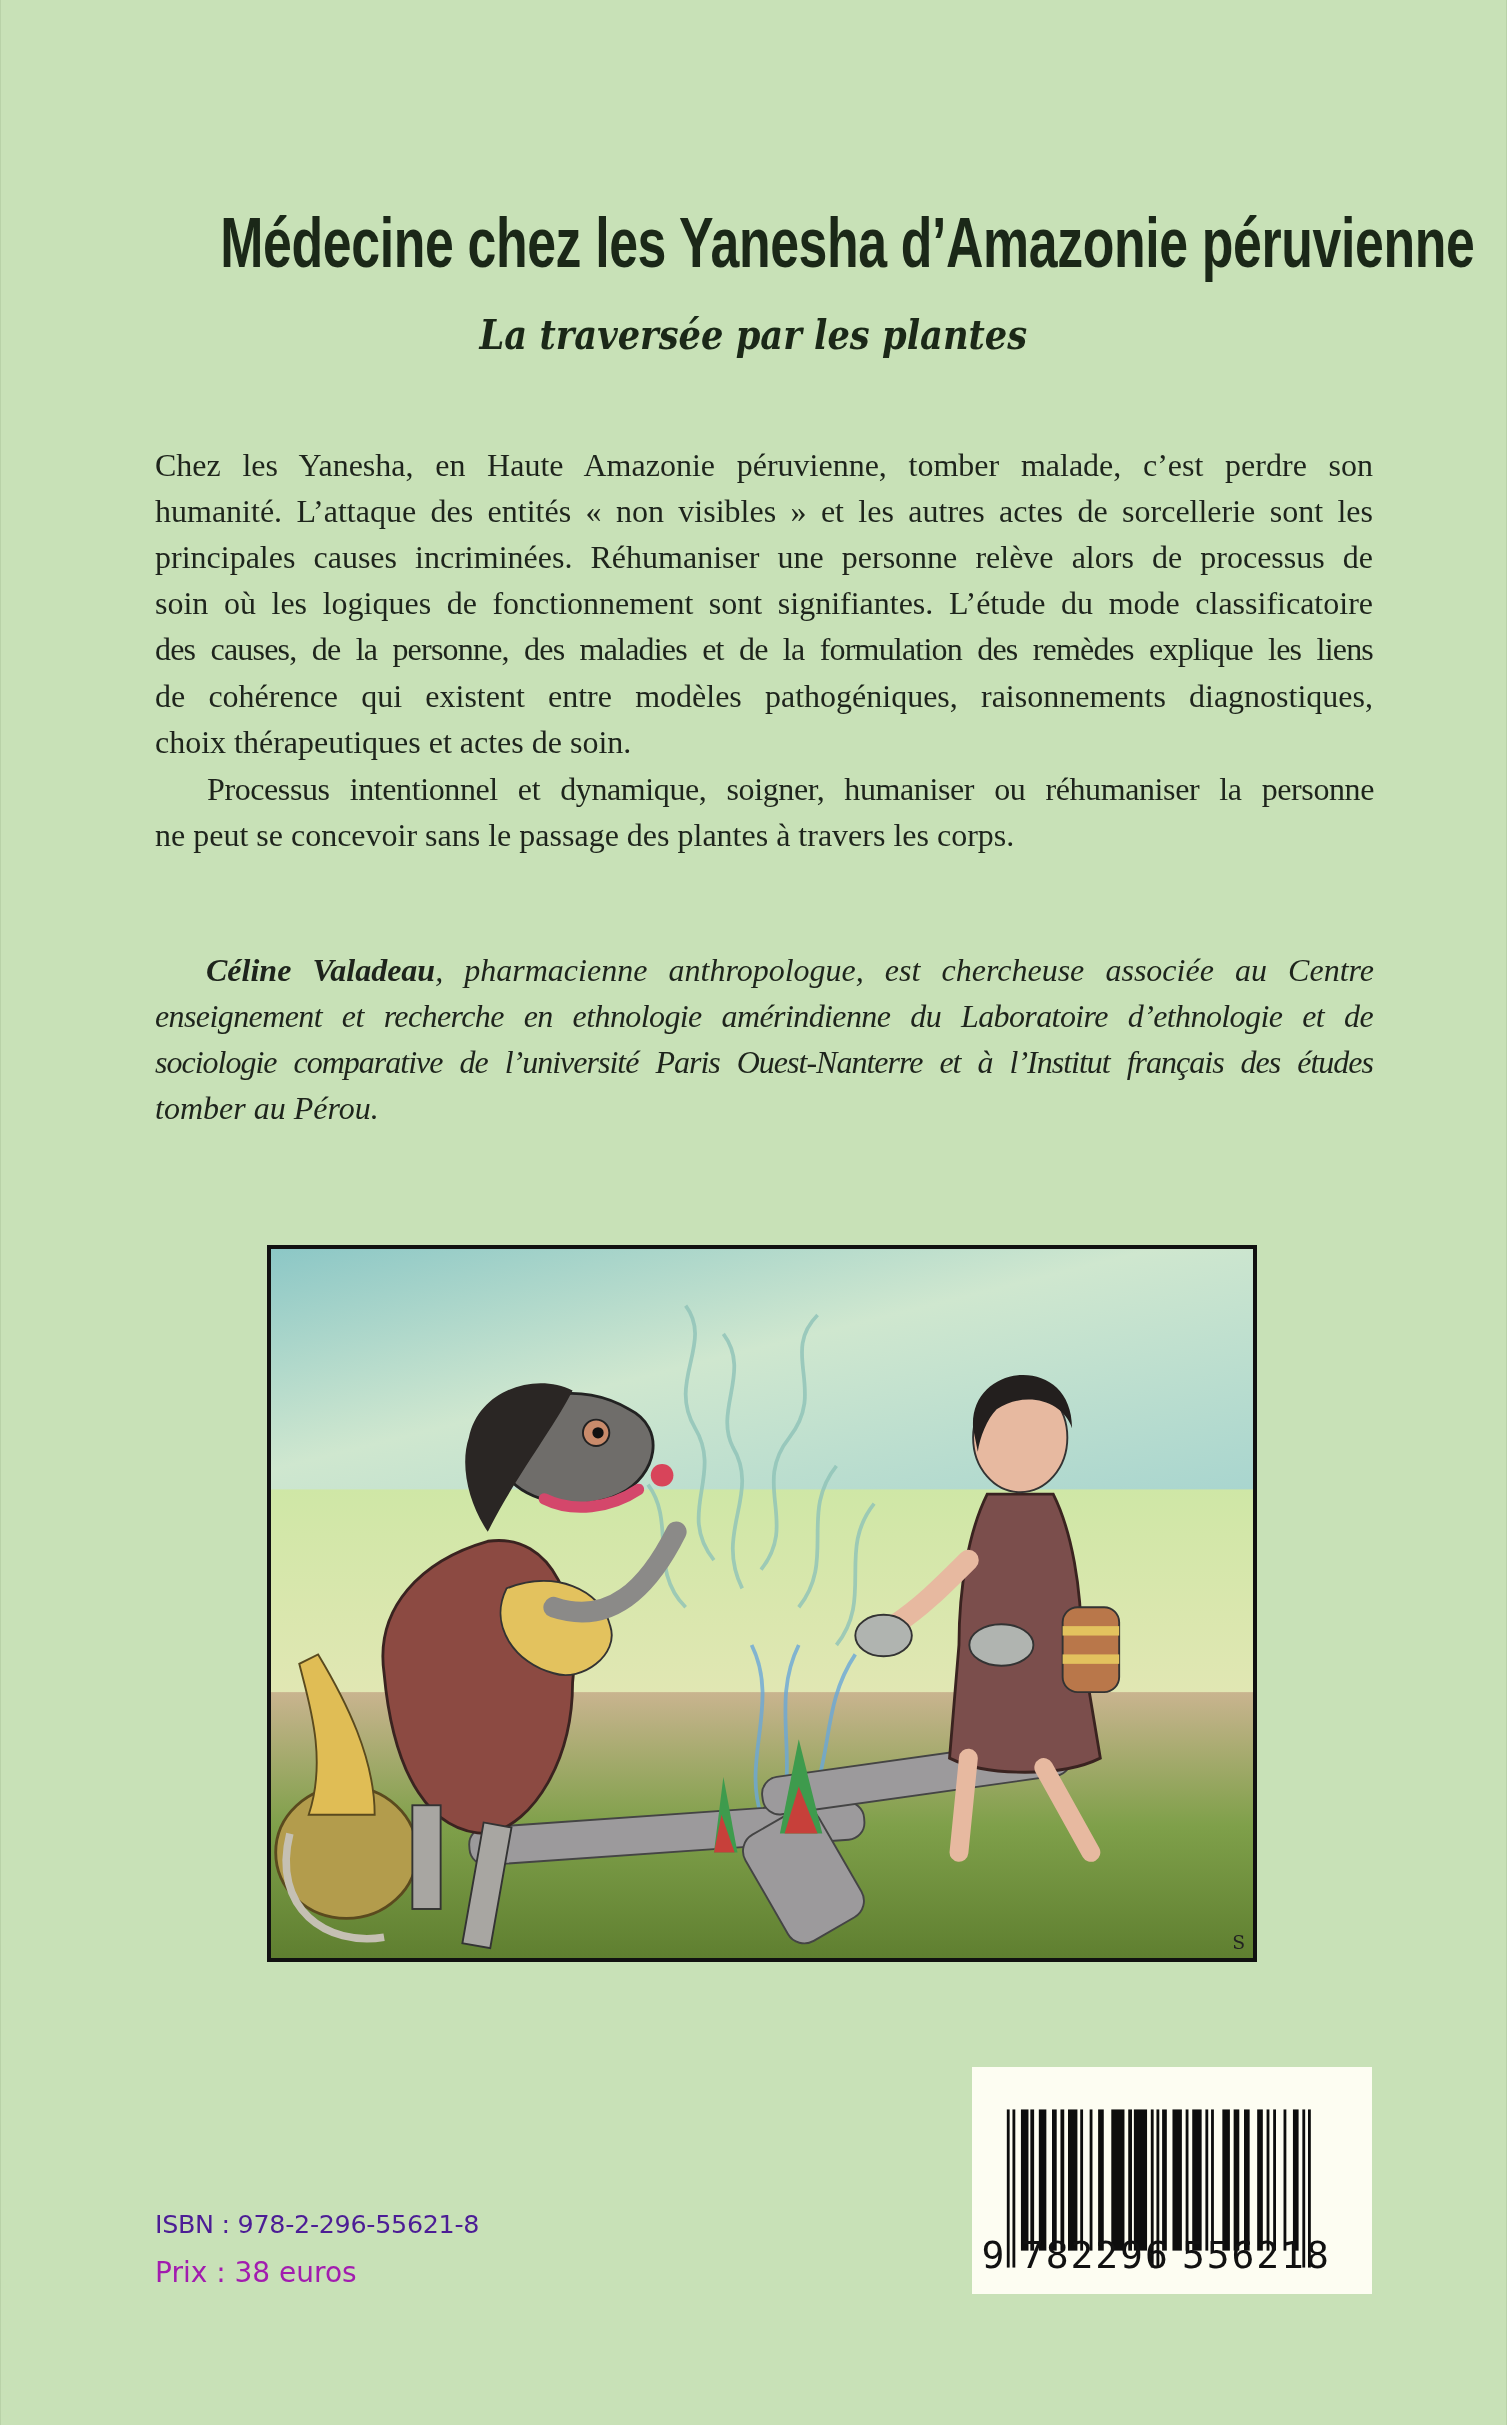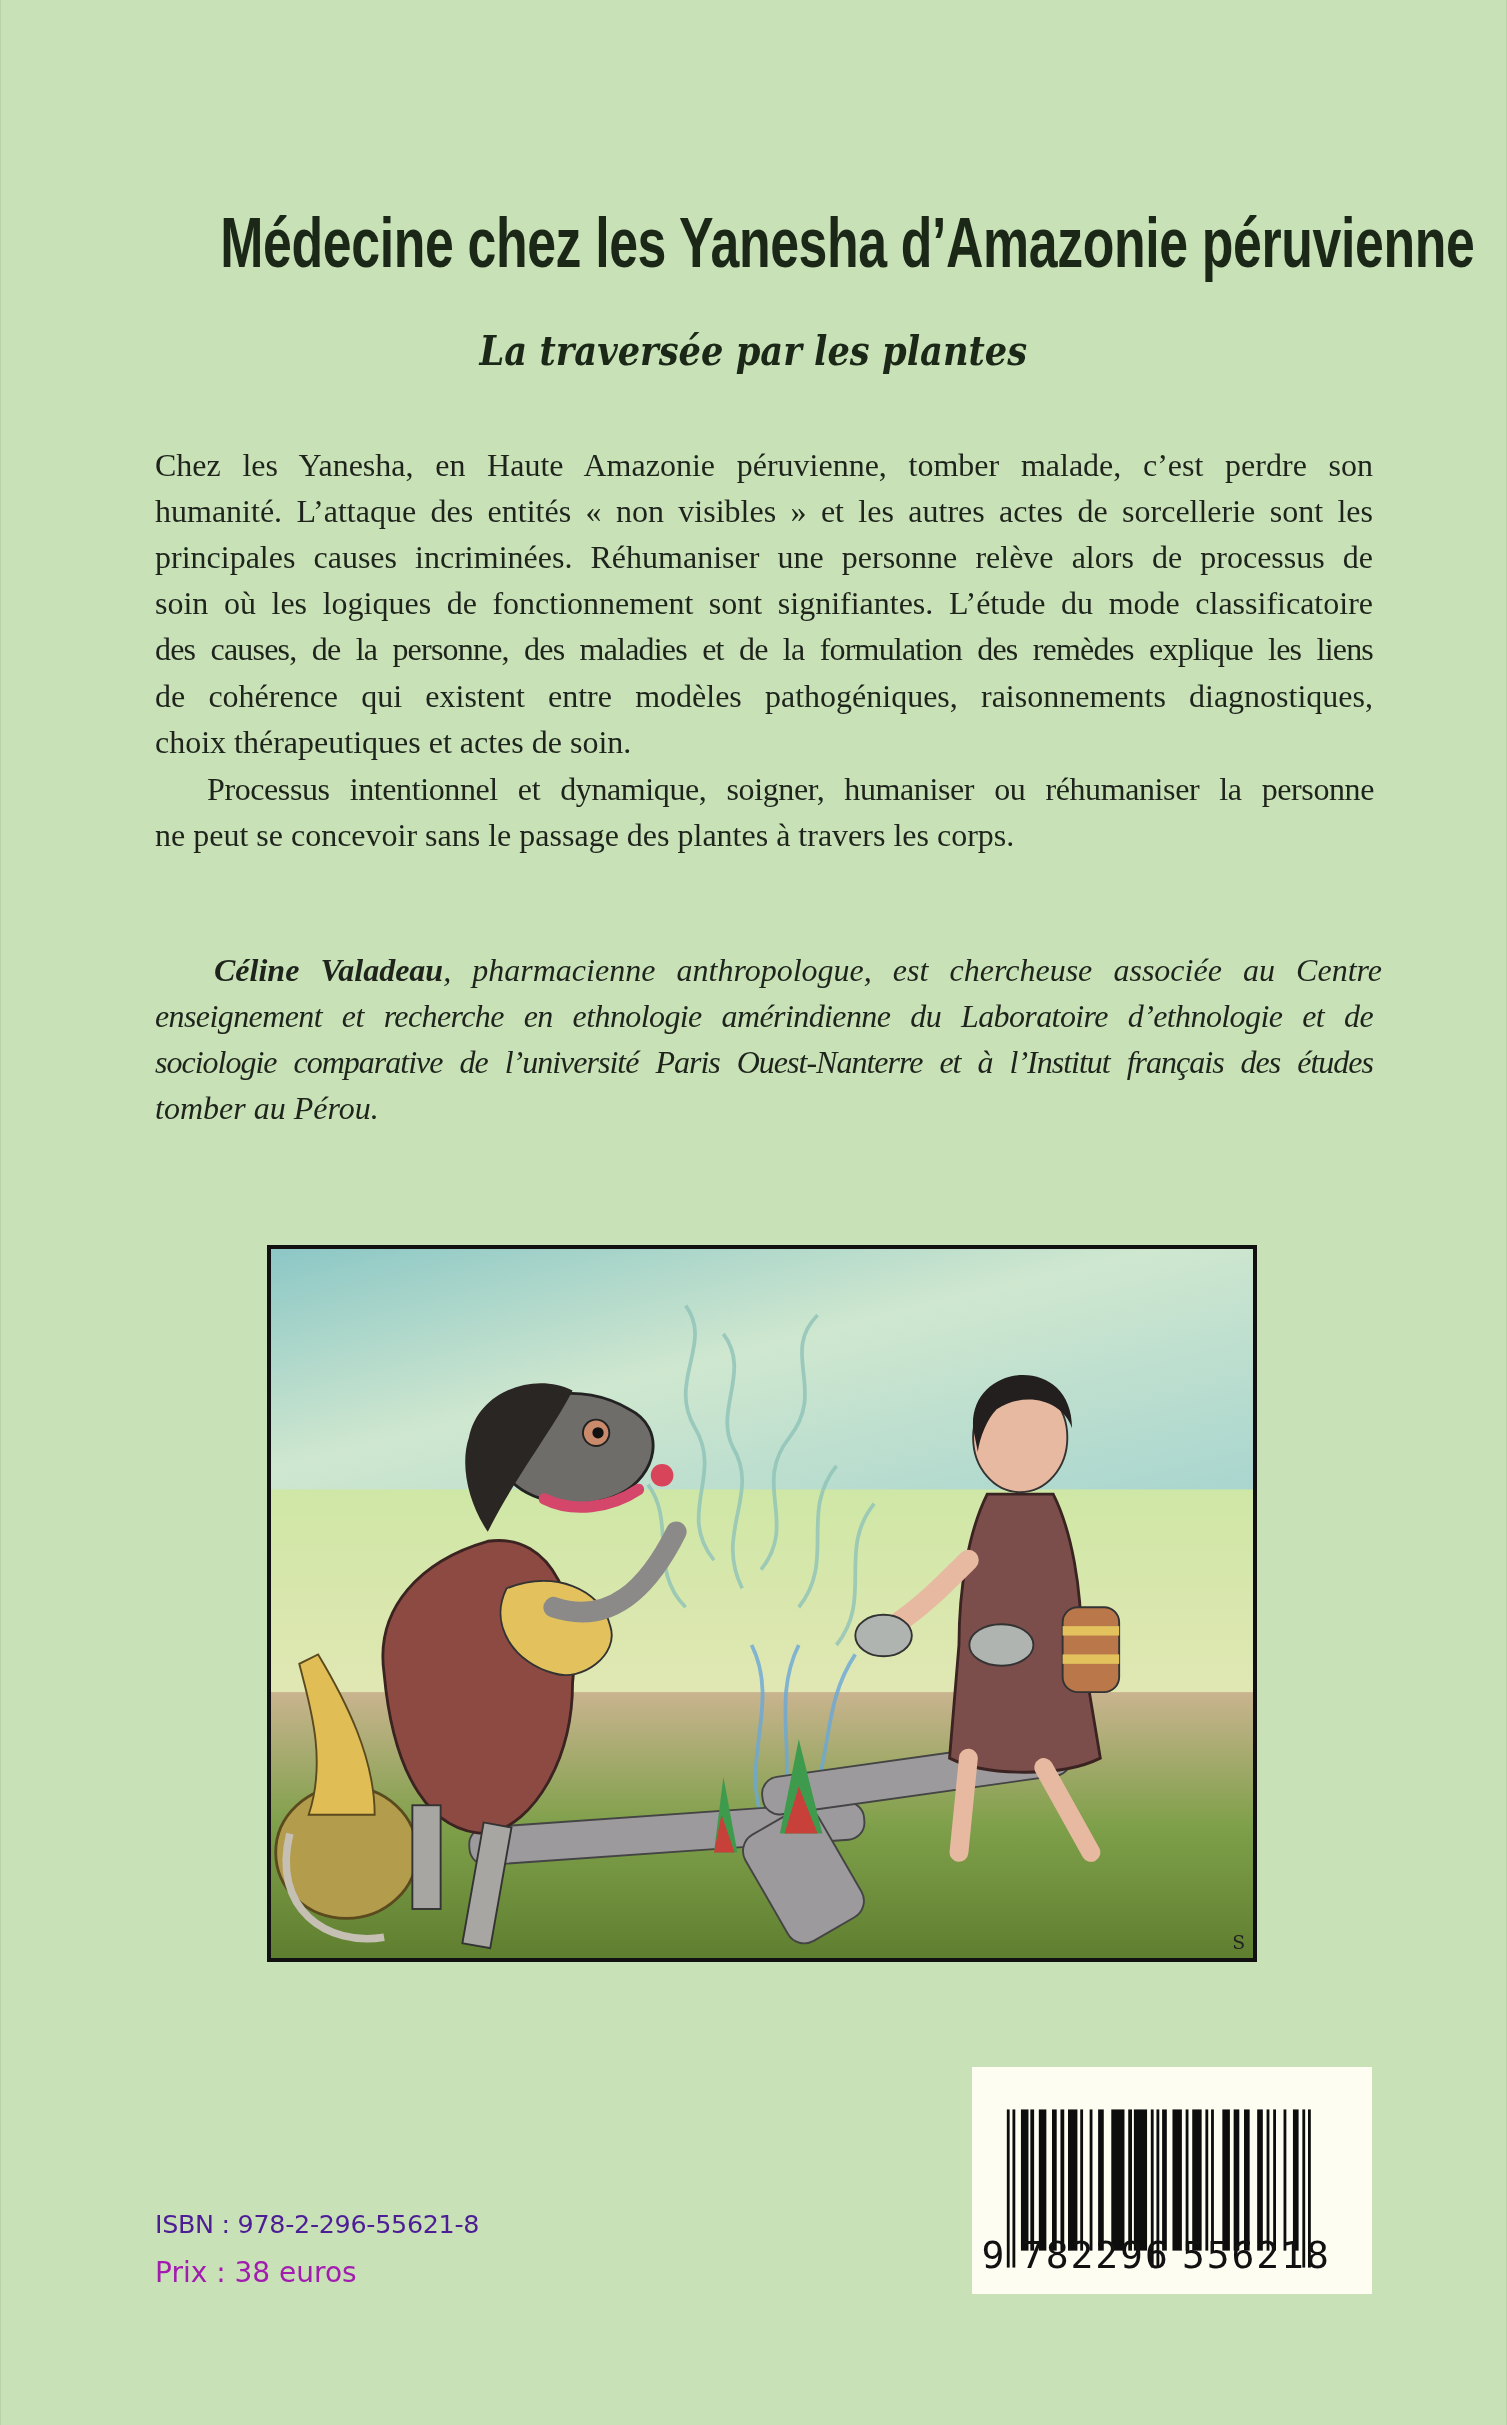--- a/index.html
+++ b/index.html
@@ -21,21 +21,21 @@
   .title {
     display: inline-block;
     font-family: "Liberation Sans", sans-serif;
     font-weight: bold; font-size: 70px; line-height: 85px;
     color: #1b2818;
     transform: scaleX(0.74); transform-origin: center;
     letter-spacing: -0.5px;
   }
   .subtitle-wrap {
     position: absolute; left: 0; right: 0; top: 307px;
-    text-align: center; white-space: nowrap; margin-top: 16px;
+    text-align: center; white-space: nowrap;
   }
   .subtitle {
     display: inline-block;
     font-family: "DejaVu Serif", serif;
     font-style: italic; font-weight: bold;
     font-size: 41px; line-height: 56px;
     color: #1b2818;
     transform: scaleX(0.86);
   }
   .body-text {
@@ -106,21 +106,21 @@
   <div class="line" style="top:92px;">principales causes incriminées. Réhumaniser une personne relève alors de processus de</div>
   <div class="line" style="top:138px;">soin où les logiques de fonctionnement sont signifiantes. L’étude du mode classificatoire</div>
   <div class="line" style="top:184px; letter-spacing:-0.8px;">des causes, de la personne, des maladies et de la formulation des remèdes explique les liens</div>
   <div class="line" style="top:231px;">de cohérence qui existent entre modèles pathogéniques, raisonnements diagnostiques,</div>
   <div class="line last" style="top:277px;">choix thérapeutiques et actes de soin.</div>
   <div class="line indent" style="top:324px; letter-spacing:-0.4px;">Processus intentionnel et dynamique, soigner, humaniser ou réhumaniser la personne</div>
   <div class="line last" style="top:370px;">ne peut se concevoir sans le passage des plantes à travers les corps.</div>
 </div>
 
 <div class="body-text bio" style="top:947px;">
-  <div class="line indent2" style="top:0px;margin-left:8px;"><span class="fit"><b>Céline Valadeau</b><span>, pharmacienne anthropologue, est chercheuse associée au Centre</span></span></div>
+  <div class="line indent2" style="top:0px;"><span class="fit"><b>Céline Valadeau</b><span>, pharmacienne anthropologue, est chercheuse associée au Centre</span></span></div>
   <div class="line" style="top:46px; letter-spacing:-0.6px;">enseignement et recherche en ethnologie amérindienne du Laboratoire d’ethnologie et de</div>
   <div class="line" style="top:92px; letter-spacing:-1px;">sociologie comparative de l’université Paris Ouest-Nanterre et à l’Institut français des études</div>
   <div class="line last" style="top:138px;">tomber au Pérou.</div>
 </div>
 
 <div class="illustration">
   <svg viewBox="0 0 1042 752" preserveAspectRatio="none">
     <defs>
       <linearGradient id="sky" x1="0" y1="0" x2="1" y2="1">
         <stop offset="0" stop-color="#8cc7c6"></stop>

